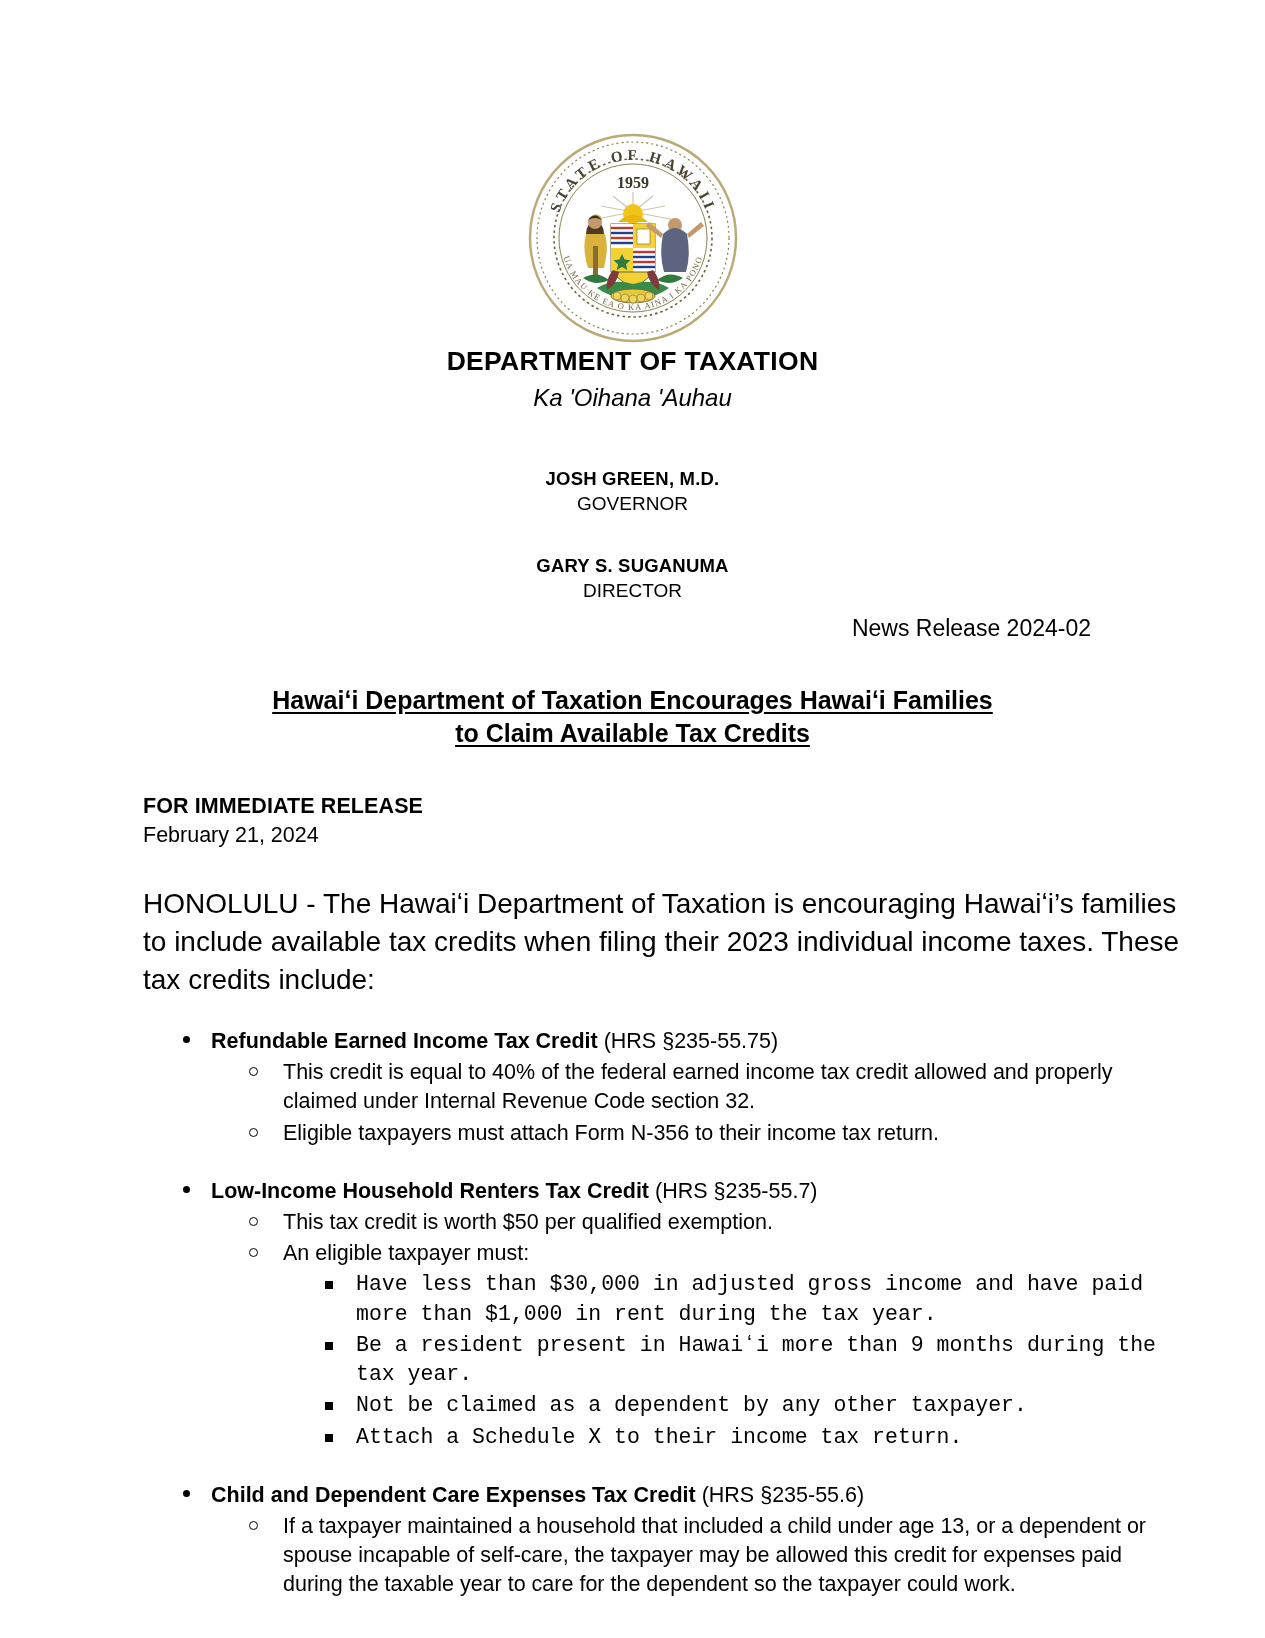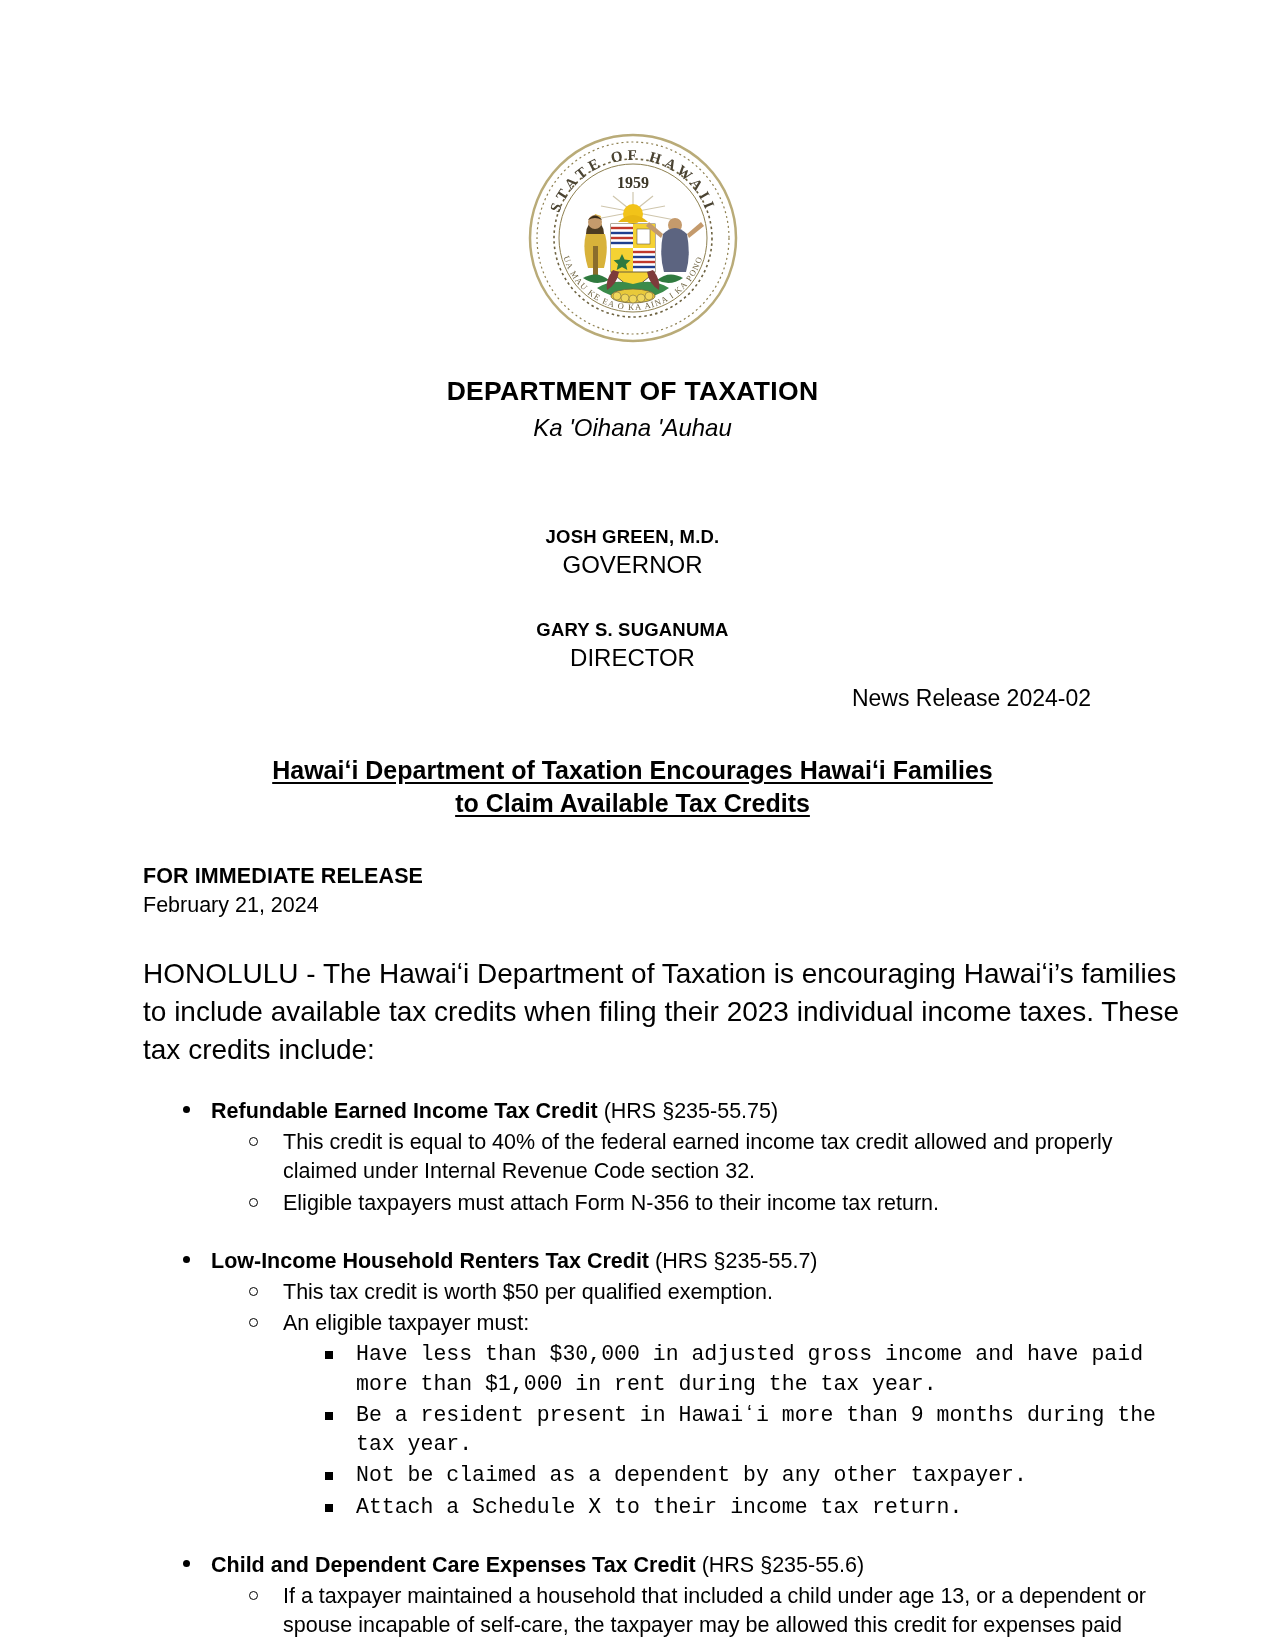--- a/index.html
+++ b/index.html
@@ -36,39 +36,38 @@
     height: 216px;
     position: relative;
   }
 
   
   .dept-title {
     text-align: center;
     font-size: 26.5px;
     font-weight: bold;
     letter-spacing: 0.3px;
-    margin-top: 30px;
   }
   .dept-sub {
     text-align: center;
     font-size: 24px;
     font-style: italic;
     margin-top: 7px;
   }
   .official-block {
     text-align: center;
-    margin-top: 84px;
+    margin-top: 56px;
   }
   .official-name {
     font-size: 18.5px;
     font-weight: bold;
     letter-spacing: 0.2px;
   }
   .official-role {
-    font-size: 24px;
+    font-size: 19px;
     margin-top: 3px;
   }
   .official-block.second {
     margin-top: 40px;
   }
 
   .release-no {
     text-align: right;
     font-size: 23px;
     padding-right: 174px;

